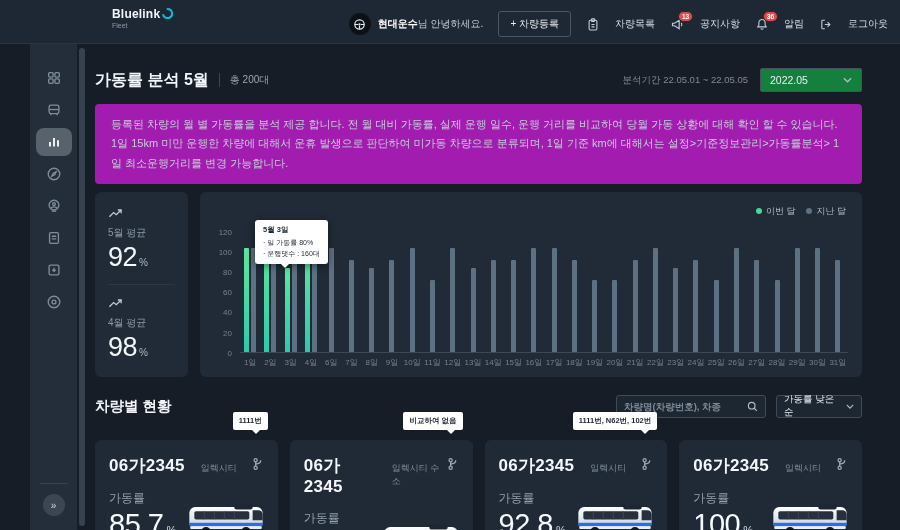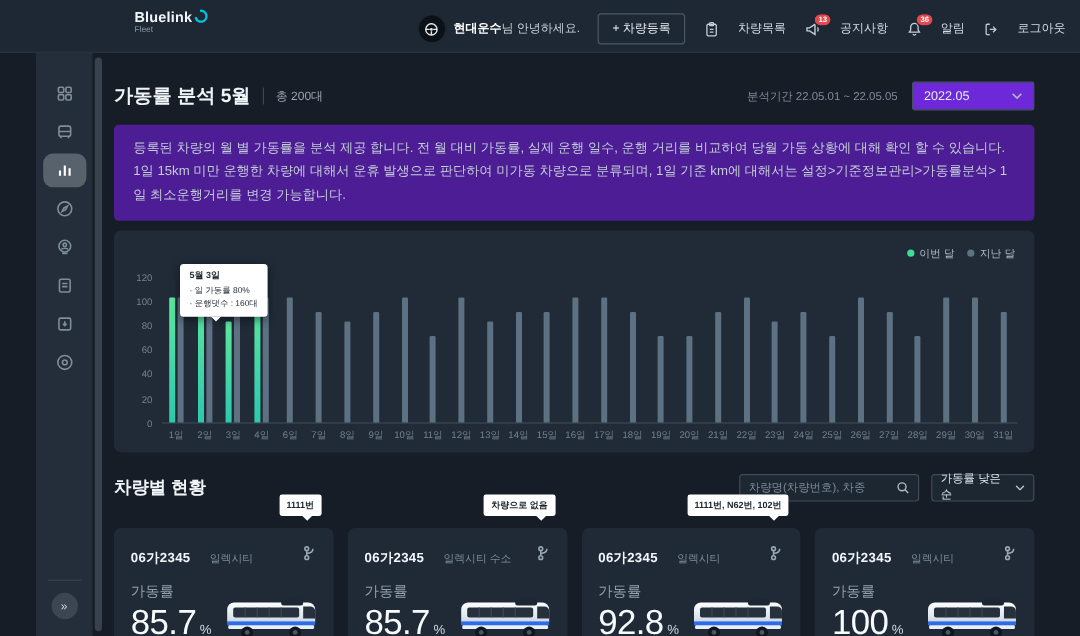--- a/index.html
+++ b/index.html
@@ -51,23 +51,23 @@
   
   .content { position:absolute; left:95px; top:44px; width:767px; }
   .title-row { display:flex; align-items:center; margin-top:24px; }
   .page-title { font-size:16px; font-weight:bold; color:#f1f5f9; }
   .total-count { margin-left:10px; padding-left:10px; border-left:1px solid #3a4654;
     font-size:10px; color:#9aa7b4; }
   .title-right { margin-left:auto; display:flex; align-items:center; gap:12px; }
   .period { font-size:9.5px; color:#7d8b99; }
   .month-dropdown { width:102px; height:24px; border:1px solid #45525f; border-radius:2px;
     display:flex; align-items:center; justify-content:space-between; padding:0 9px;
-    font-size:10.5px; color:#e8edf2; cursor:pointer; background:#6d28d9; }
-
-  .info-box { margin-top:12px; background:#4c1d95; border-radius:4px; padding:11px 16px;
+    font-size:10.5px; color:#e8edf2; cursor:pointer; background:#15803d; }
+
+  .info-box { margin-top:12px; background:#a21caf; border-radius:4px; padding:11px 16px;
     font-size:11px; line-height:1.75; color:#c3cdd7; }
 
   .dash-row { display:flex; gap:12px; margin-top:8px; }
   .summary-card { width:93px; height:185px; background:#202b37; border-radius:6px;
     padding:15px 13px; flex-shrink:0; }
   .sum-label { font-size:10px; color:#8b98a6; margin-top:7px; }
   .sum-value { font-size:27px; font-weight:400; color:#f4f7fa; letter-spacing:-.5px; margin-top:2px; }
   .sum-unit { font-size:10px; color:#aeb9c4; margin-left:2px; }
   .sum-divider { border-top:1px solid #2c3845; margin:11px 0 12px; }
 
@@ -93,35 +93,35 @@
   .chart-tooltip .tt-line { font-size:7px; line-height:1.6; white-space:nowrap; }
   .chart-tooltip:after { content:""; position:absolute; top:100%; left:26px;
     border:4px solid transparent; border-top-color:#fff; }
 
   
   .section-row { display:flex; align-items:center; margin-top:18px; }
   .section-title { font-size:14.5px; font-weight:bold; color:#f1f5f9; }
   .search-box { margin-left:auto; width:150px; height:23px; border:1px solid #3e4b59;
     border-radius:3px; display:flex; align-items:center; padding:0 7px; background:#1d2732; }
   .search-box input { flex:1; background:transparent; border:none; outline:none;
-    color:#cfd8e1; font-size:9.5px; font-family:inherit; min-width:0; }
+    color:#cfd8e1; font-size:9.5px; font-family:inherit; min-width:0;font-weight:bold; }
   .search-box input::placeholder { color:#7d8b99; }
   .sort-dropdown { margin-left:10px; width:86px; height:23px; border:1px solid #3e4b59;
     border-radius:3px; display:flex; align-items:center; justify-content:space-between;
     padding:0 7px; font-size:9.5px; color:#dfe6ee; cursor:pointer; background:#1d2732; }
 
   .cards { display:flex; gap:12px; margin-top:22px; }
   .v-card { flex:1; background:#1f2a36; border-radius:6px; padding:14px; position:relative; height:235px; }
   .v-badge { position:absolute; top:-10px; right:10px; transform:translateY(-100%);
     background:#fff; color:#1c242e; font-size:7.5px; font-weight:bold; padding:4px 6px;
     border-radius:2px; white-space:nowrap; z-index:5; }
   .v-badge:after { content:""; position:absolute; top:100%; right:8px;
     border:4px solid transparent; border-top-color:#fff; }
   .v-title { display:flex; align-items:baseline; }
-  .plate { font-size:11px; font-weight:bold; color:#f4f7fa; letter-spacing:.3px; }
+  .plate { font-size:17px; font-weight:bold; color:#f4f7fa; letter-spacing:.3px; }
   .model { font-size:9px; color:#7d8b99; margin-left:16px; }
   .route-icon { margin-left:auto; cursor:pointer; }
   .route-icon svg { stroke:#9aa7b4; fill:none; }
   .rate-label { margin-top:13px; font-size:12px; color:#93a0ad; }
   .rate-row { display:flex; align-items:flex-end; margin-top:1px; position:relative; }
   .rate-value { font-size:29px; font-weight:400; color:#f7fafc; letter-spacing:-.5px; }
   .rate-unit { font-size:11px; color:#cfd8e1; margin:0 0 5px 3px; }
   .bus-img { position:absolute; right:-2px; bottom:2px; width:80px; }
 </style>
 </head>
@@ -308,20 +308,39 @@
     </span>
   </div>
 
   <div class="info-box">
     <div>등록된 차량의 월 별 가동률을 분석 제공 합니다. 전 월 대비 가동률, 실제 운행 일수, 운행 거리를 비교하여 당월 가동 상황에 대해 확인 할 수 있습니다.</div>
     <div>1일 15km 미만 운행한 차량에 대해서 운휴 발생으로 판단하여 미가동 차량으로 분류되며, 1일 기준 km에 대해서는 설정&gt;기준정보관리&gt;가동률분석&gt; 1일 최소운행거리를 변경 가능합니다.</div>
   </div>
 
   <div class="dash-row">
 
+    <div class="summary-card">
+      <span>
+        <svg width="15" height="12" viewBox="0 0 16 12" fill="none" stroke="#c0cad3" stroke-width="1.4">
+            <path d="M1.5 10L6 5.5l2.8 2.3L13.8 3"></path>
+            <path d="M10.5 2.8h3.5v3.5"></path>
+          </svg>
+      </span>
+      <div class="sum-label">5월 평균</div>
+      <div class="sum-value"><span>92</span><span class="sum-unit">%</span></div>
+      <div class="sum-divider"></div>
+      <span>
+        <svg width="15" height="12" viewBox="0 0 16 12" fill="none" stroke="#c0cad3" stroke-width="1.4">
+            <path d="M1.5 10L6 5.5l2.8 2.3L13.8 3"></path>
+            <path d="M10.5 2.8h3.5v3.5"></path>
+          </svg>
+      </span>
+      <div class="sum-label">4월 평균</div>
+      <div class="sum-value"><span>98</span><span class="sum-unit">%</span></div>
+    </div>
 
     <div class="chart-card">
       <div class="legend">
         <span class="legend-item">
           <span class="legend-dot" style="background: rgb(61, 220, 151);"></span>
           <span>이번 달</span>
         </span>
         <span class="legend-item">
           <span class="legend-dot" style="background: rgb(93, 113, 131);"></span>
           <span>지난 달</span>
@@ -588,21 +607,21 @@
               <circle cx="24" cy="36" r="2.4" fill="#4a5663"></circle>
               <circle cx="72" cy="36" r="6" fill="#10161d"></circle>
               <circle cx="72" cy="36" r="2.4" fill="#4a5663"></circle>
             </svg>
         </span>
       </div>
 
     </div>
 
     <div class="v-card">
-      <div class="v-badge">차량으로 없음</div>
+      <div class="v-badge">비교하여 없음</div>
       <div class="v-title">
         <span class="plate">06가2345</span>
         <span class="model">일렉시티 수소</span>
         <span class="route-icon">
           <svg width="13" height="14" viewBox="0 0 14 15" stroke-width="1.4">
               <circle cx="5" cy="3.5" r="1.7"></circle>
               <circle cx="5" cy="11.5" r="1.7"></circle>
               <path d="M5 5.2v4.6"></path>
               <path d="M5 7.5c3.5 0 5.5-1 5.5-4"></path>
             </svg>

